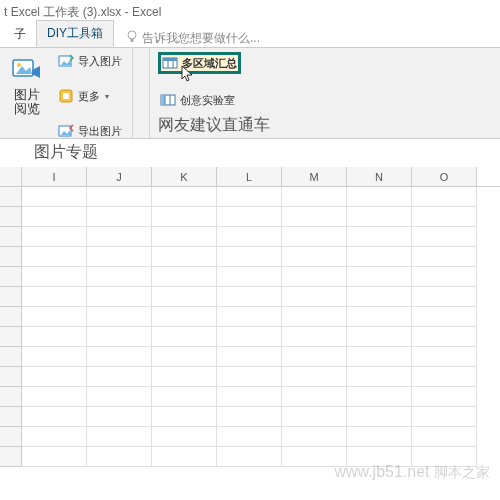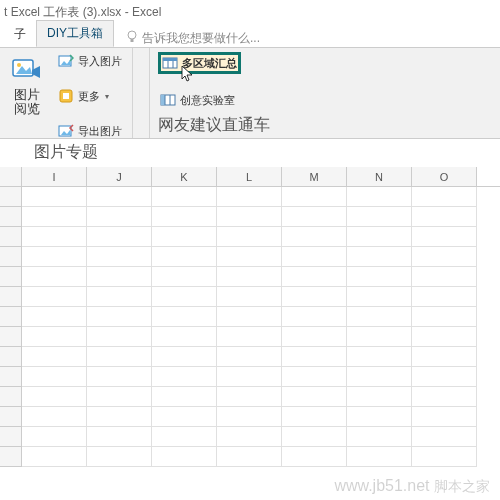--- a/index.html
+++ b/index.html
@@ -161,21 +161,21 @@
     width: 65px;
     border-right: 1px solid #e0e0e0;
     border-bottom: 1px solid #e0e0e0;
     cursor: cell;
   }
   .cell.first { width: 22px; background:#f5f5f5; border-right:1px solid #ccc; border-bottom:1px solid #ccc;}
   
   .watermark {
     position: absolute;
     right: 10px;
-    bottom: 4px;
+    bottom: 18px;
     color: rgba(0,0,0,0.18);
     font-size: 16px;
     font-family: Arial, sans-serif;
   }
   .watermark .cn { font-size: 14px; }
   .cursor {
     position: absolute;
     width: 14px;
     height: 18px;
     pointer-events: none;

